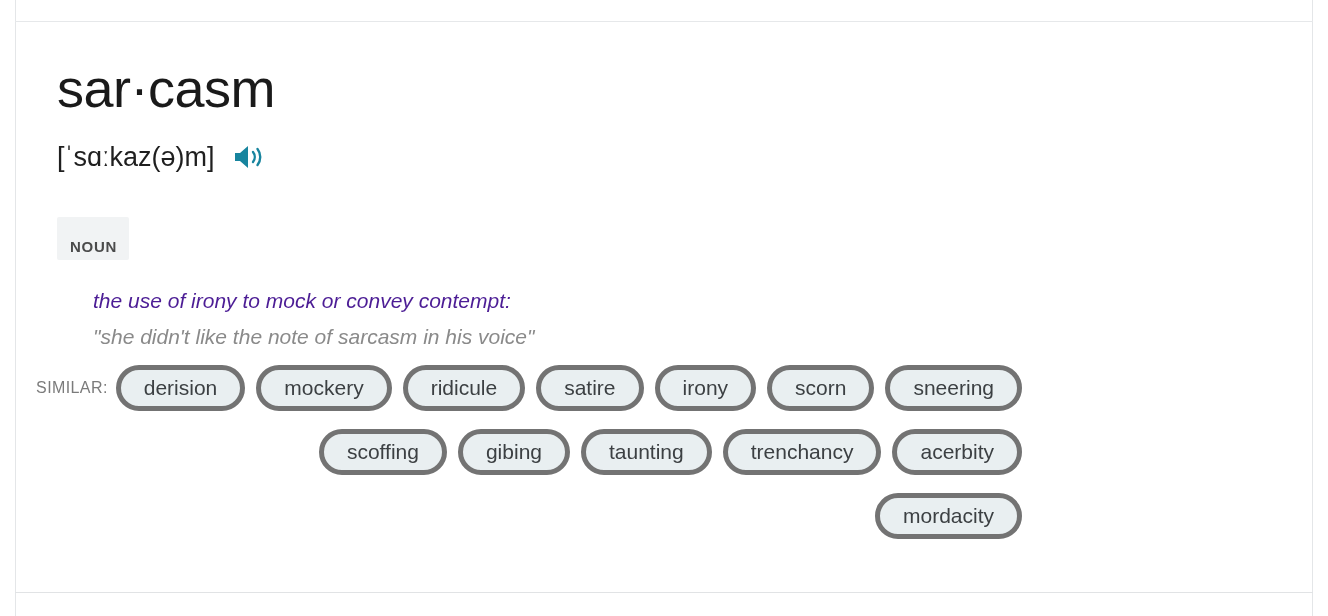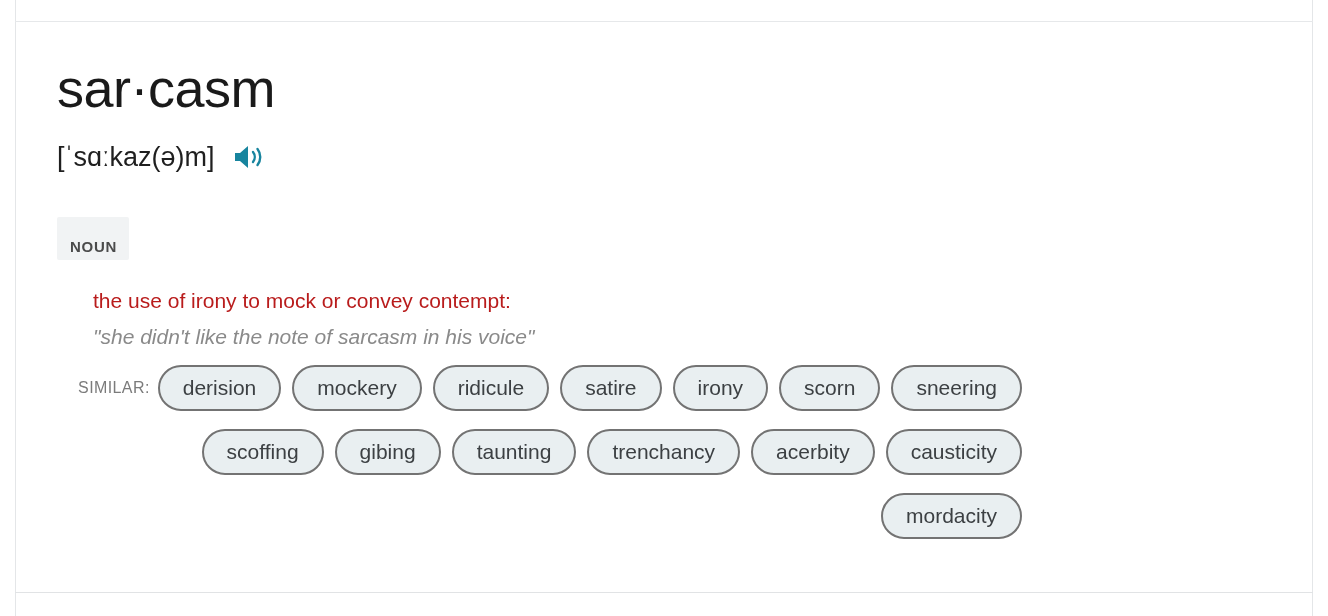--- a/index.html
+++ b/index.html
@@ -111,23 +111,24 @@
     border-radius: 2px;
   }
 
   
   .sense {
     margin-top: 28px;
     margin-left: 36px;
   }
   .definition {
     font-size: 21px;
-    color: #b91c1c;
+    color: #4c1d95;
     line-height: 1.25;
     white-space: nowrap;
+    font-style: italic;
   }
   .example {
     font-size: 21px;
     color: #8a8a8a;
     font-style: italic;
     line-height: 1.25;
     margin-top: 9px;
     white-space: nowrap;
   }
 
@@ -157,21 +158,21 @@
   .chip {
     display: inline-flex;
     align-items: center;
     justify-content: center;
     height: 46px;
     box-sizing: border-box;
     padding: 0 23px;
     margin-right: 11px;
     border-radius: 24px;
     background: #e9eff1;
-    border: 2px solid #737373;
+    border: 5px solid #737373;
     color: #3c4043;
     font-size: 21px;
     line-height: 1;
     white-space: nowrap;
     cursor: pointer;
   }
 </style>
 </head>
 <body>
 
@@ -215,21 +216,20 @@
               <span class="chip">scorn</span>
               <span class="chip">sneering</span>
             </div>
             <div class="chip-row">
               <span style="display: inline-block; width: 0px;"></span>
               <span class="chip">scoffing</span>
               <span class="chip">gibing</span>
               <span class="chip">taunting</span>
               <span class="chip">trenchancy</span>
               <span class="chip">acerbity</span>
-              <span class="chip">causticity</span>
             </div>
             <div class="chip-row">
               <span style="display: inline-block; width: 0px;"></span>
               <span class="chip">mordacity</span>
             </div>
           </div>
       </div>
     </div>
 
   </div>

